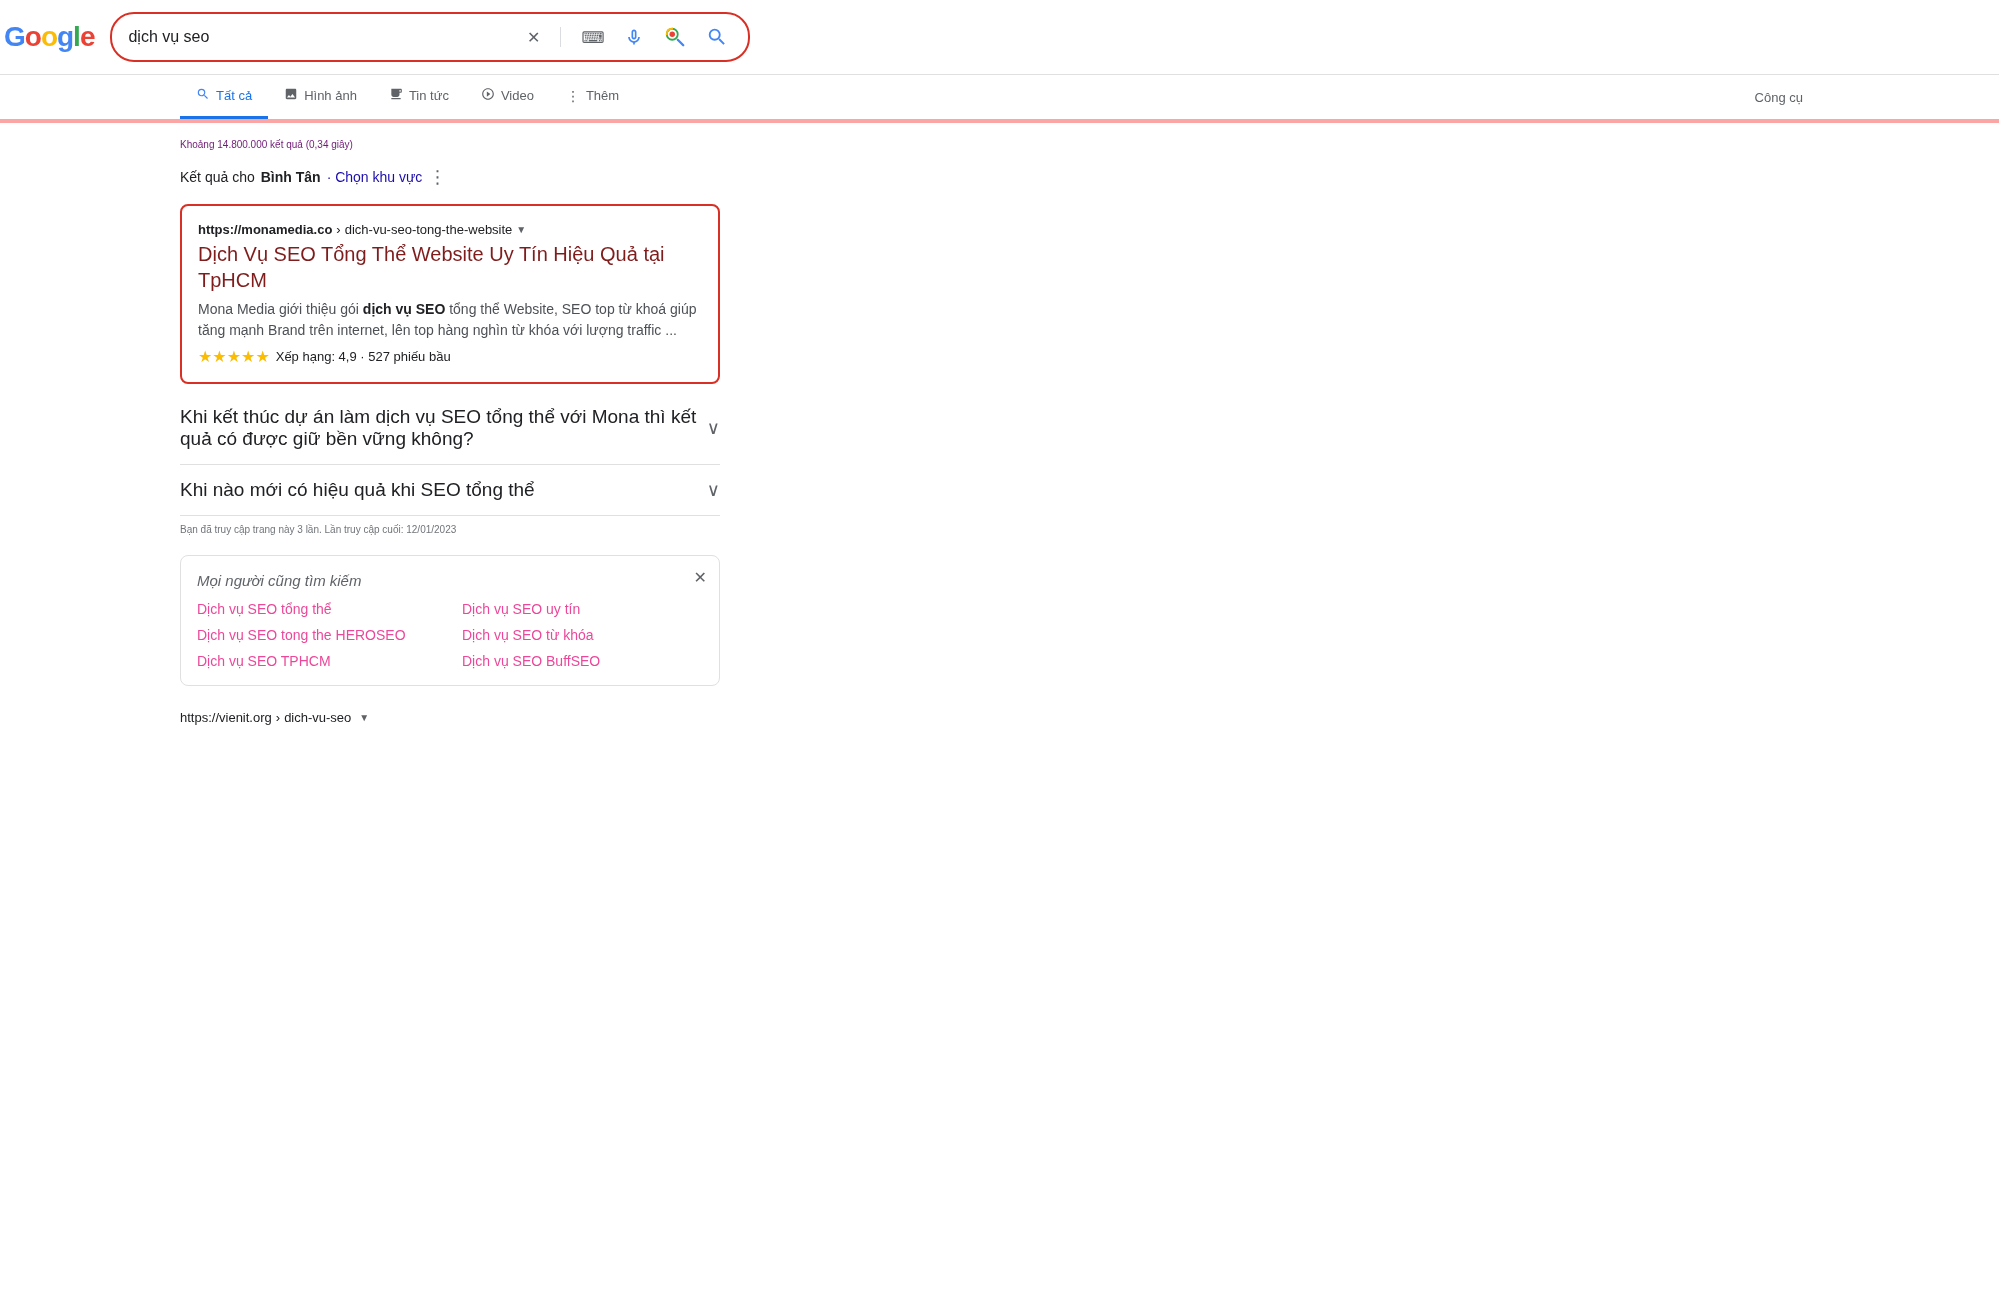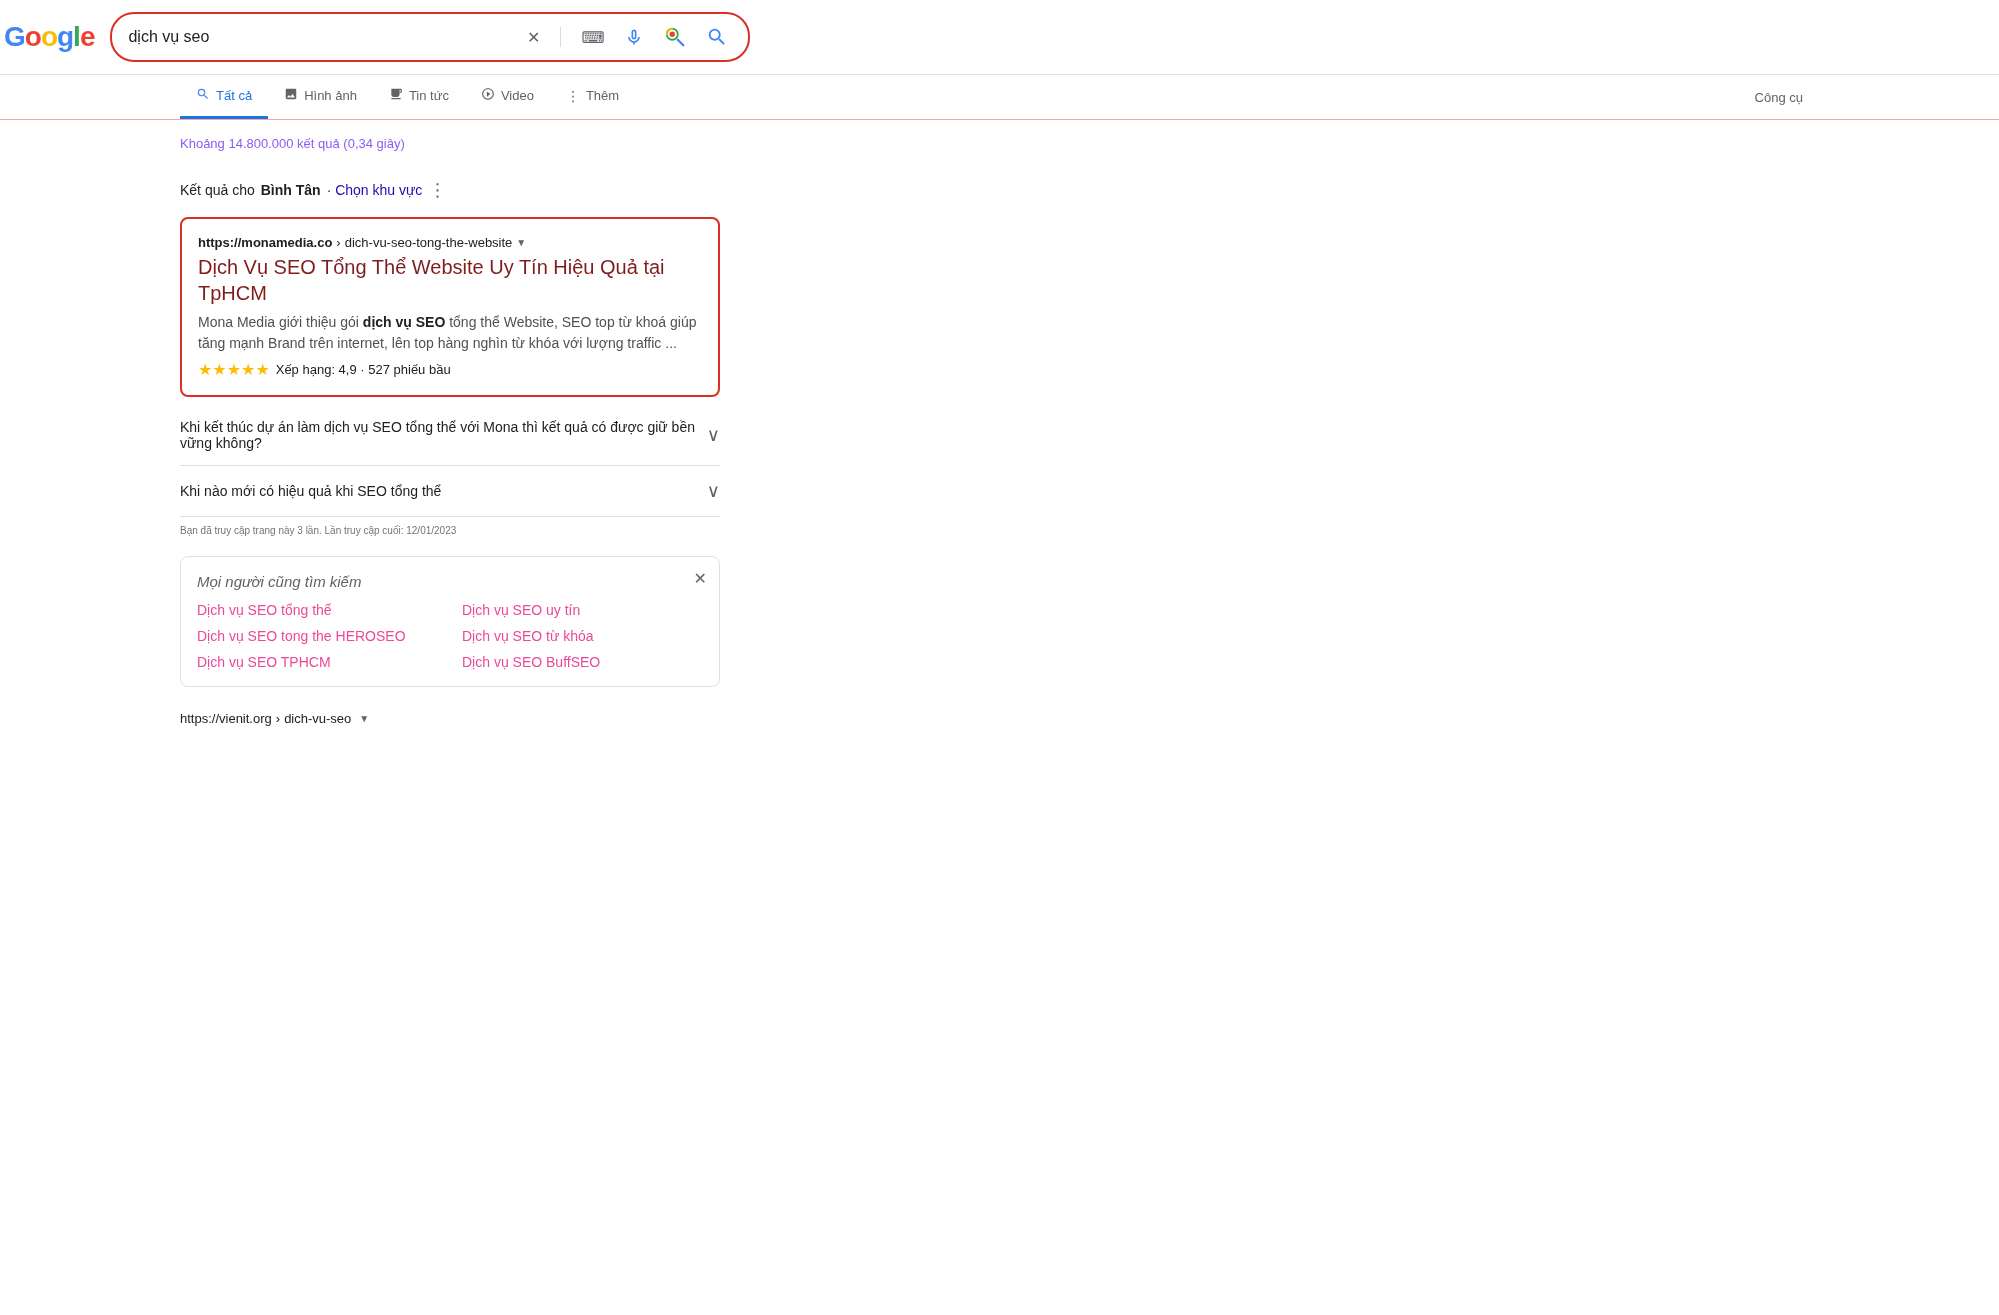--- a/index.html
+++ b/index.html
@@ -74,21 +74,21 @@
 
     .icon-btn.mic { color: #4285F4; font-size: 20px; }
     .icon-btn.lens { color: #EA4335; }
     .icon-btn.search-btn { color: #4285F4; font-size: 22px; }
 
     
     .nav-tabs {
       display: flex;
       align-items: center;
       padding: 0 180px;
-      border-bottom: 1px solid #fca5a5;
+      border-bottom: 4px solid #fca5a5;
       gap: 0;
     }
 
     .nav-tab {
       display: flex;
       align-items: center;
       gap: 6px;
       padding: 12px 16px;
       cursor: pointer;
       color: #5f6368;
@@ -115,23 +115,23 @@
       font-size: 13px;
     }
 
     
     .main-content {
       padding: 16px 180px;
       max-width: 900px;
     }
 
     .results-count {
-      color: #8b5cf6;
-      font-size: 13px;
-      margin-bottom: 28px;
+      color: #701a75;
+      font-size: 10px;
+      margin-bottom: 16px;
     }
 
     .location-result {
       display: flex;
       align-items: center;
       gap: 6px;
       margin-bottom: 16px;
       font-size: 14px;
       color: #202124;
     }
@@ -221,21 +221,21 @@
       justify-content: space-between;
       align-items: center;
       cursor: pointer;
     }
 
     .faq-item:first-child {
       border-top: 1px solid #e0e0e0;
     }
 
     .faq-question {
-      font-size: 14px;
+      font-size: 19px;
       color: #202124;
       flex: 1;
     }
 
     .faq-chevron {
       color: #5f6368;
       font-size: 18px;
     }
 
     .visit-info {

